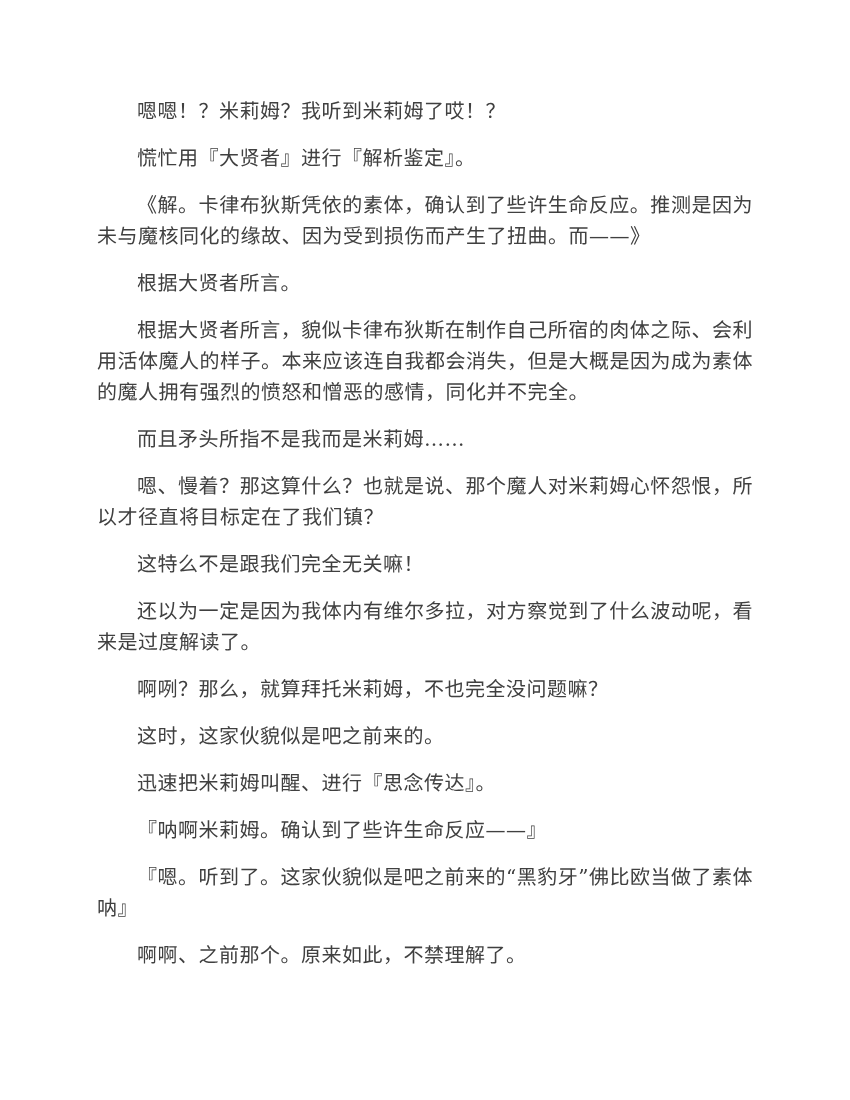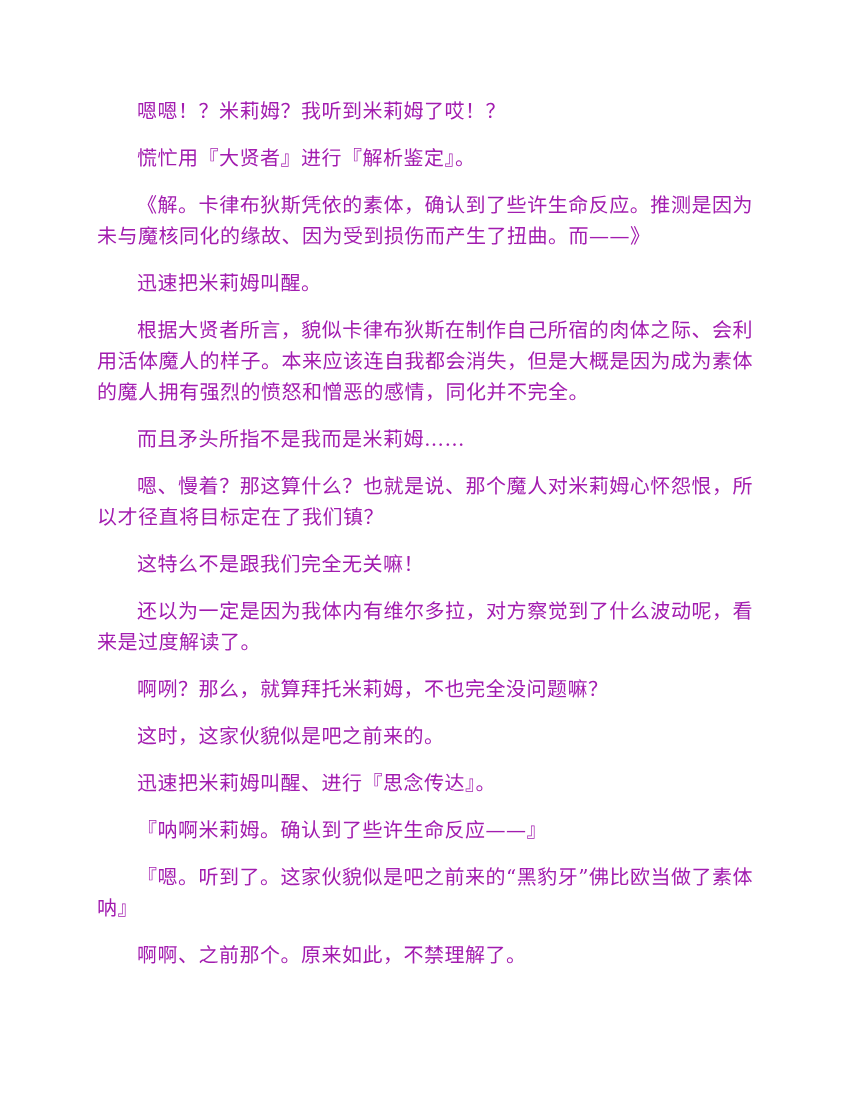--- a/index.html
+++ b/index.html
@@ -23,25 +23,25 @@
     letter-spacing: 0.5px;
   }
   main.novel-page p {
     margin: 0 0 16px 0;
     text-indent: 2em;
   }
 </style>
 </head>
 <body style="background: rgb(255, 255, 255);">
 
-<main class="novel-page" style="color: #a21caf;">
+<main class="novel-page" style="color: #404040;">
   <p>嗯嗯！？米莉姆？我听到米莉姆了哎！？</p>
   <p>慌忙用『大贤者』进行『解析鉴定』。</p>
   <p>《解。卡律布狄斯凭依的素体，确认到了些许生命反应。推测是因为未与魔核同化的缘故、因为受到损伤而产生了扭曲。而——》</p>
-  <p>迅速把米莉姆叫醒。</p>
+  <p>根据大贤者所言。</p>
   <p>根据大贤者所言，貌似卡律布狄斯在制作自己所宿的肉体之际、会利用活体魔人的样子。本来应该连自我都会消失，但是大概是因为成为素体的魔人拥有强烈的愤怒和憎恶的感情，同化并不完全。</p>
   <p>而且矛头所指不是我而是米莉姆……</p>
   <p>嗯、慢着？那这算什么？也就是说、那个魔人对米莉姆心怀怨恨，所以才径直将目标定在了我们镇？</p>
   <p>这特么不是跟我们完全无关嘛！</p>
   <p>还以为一定是因为我体内有维尔多拉，对方察觉到了什么波动呢，看来是过度解读了。</p>
   <p>啊咧？那么，就算拜托米莉姆，不也完全没问题嘛？</p>
   <p>这时，这家伙貌似是吧之前来的。</p>
   <p>迅速把米莉姆叫醒、进行『思念传达』。</p>
   <p>『呐啊米莉姆。确认到了些许生命反应——』</p>
   <p>『嗯。听到了。这家伙貌似是吧之前来的“黑豹牙”佛比欧当做了素体呐』</p>

